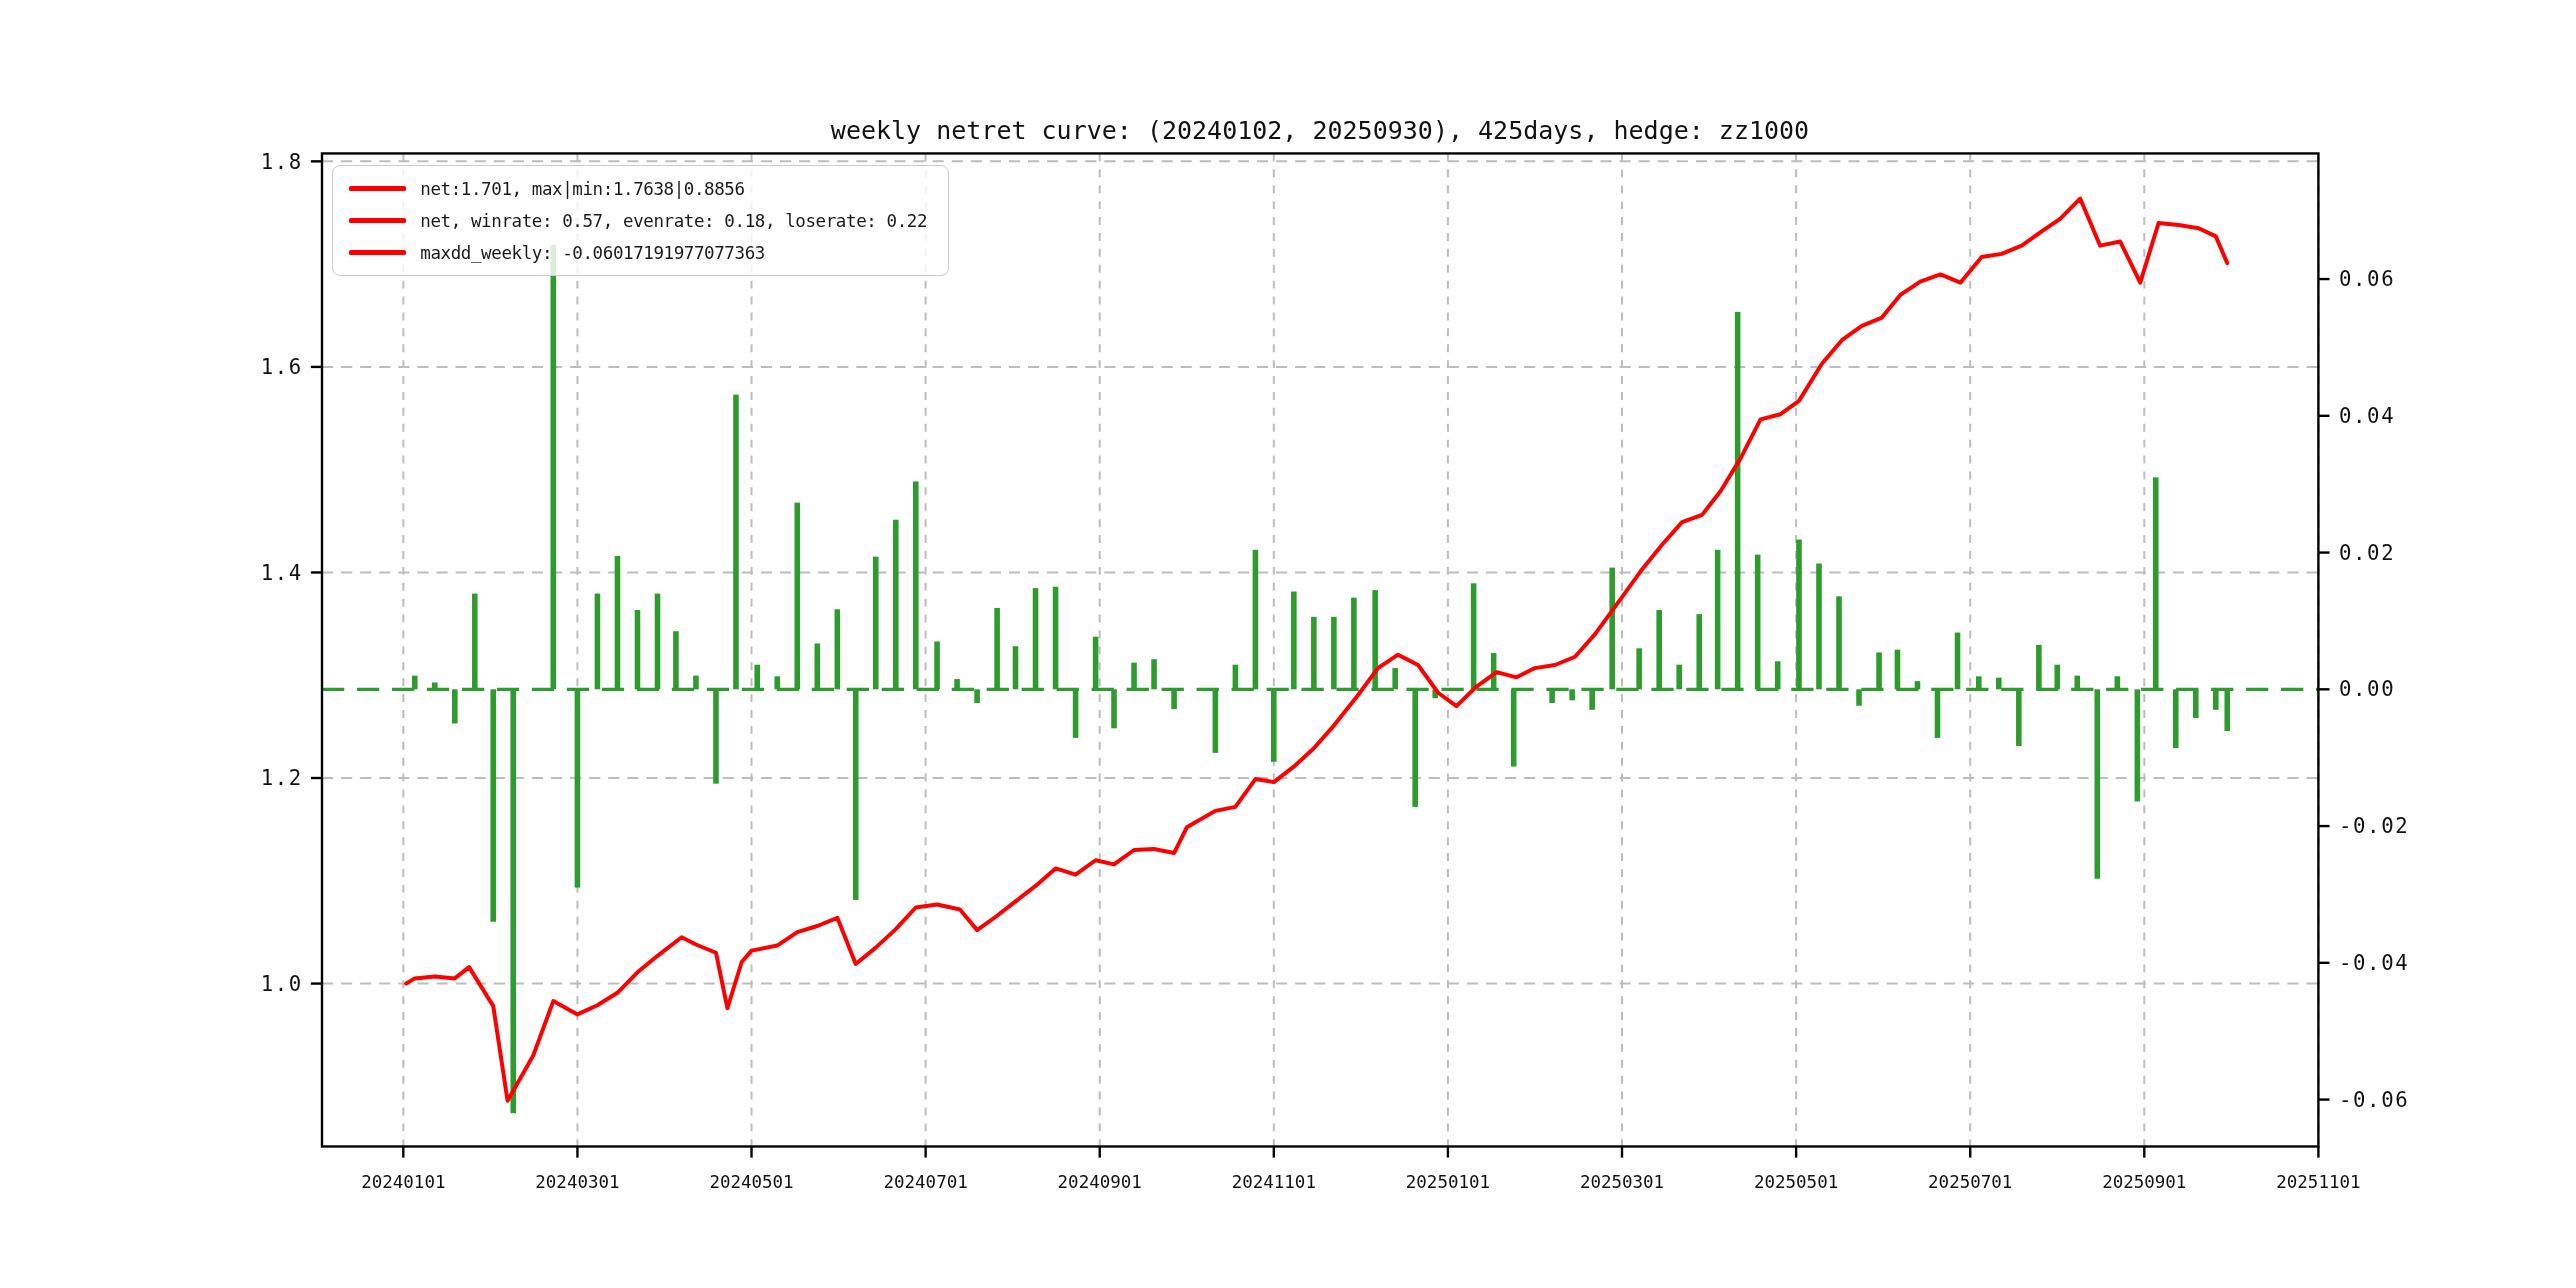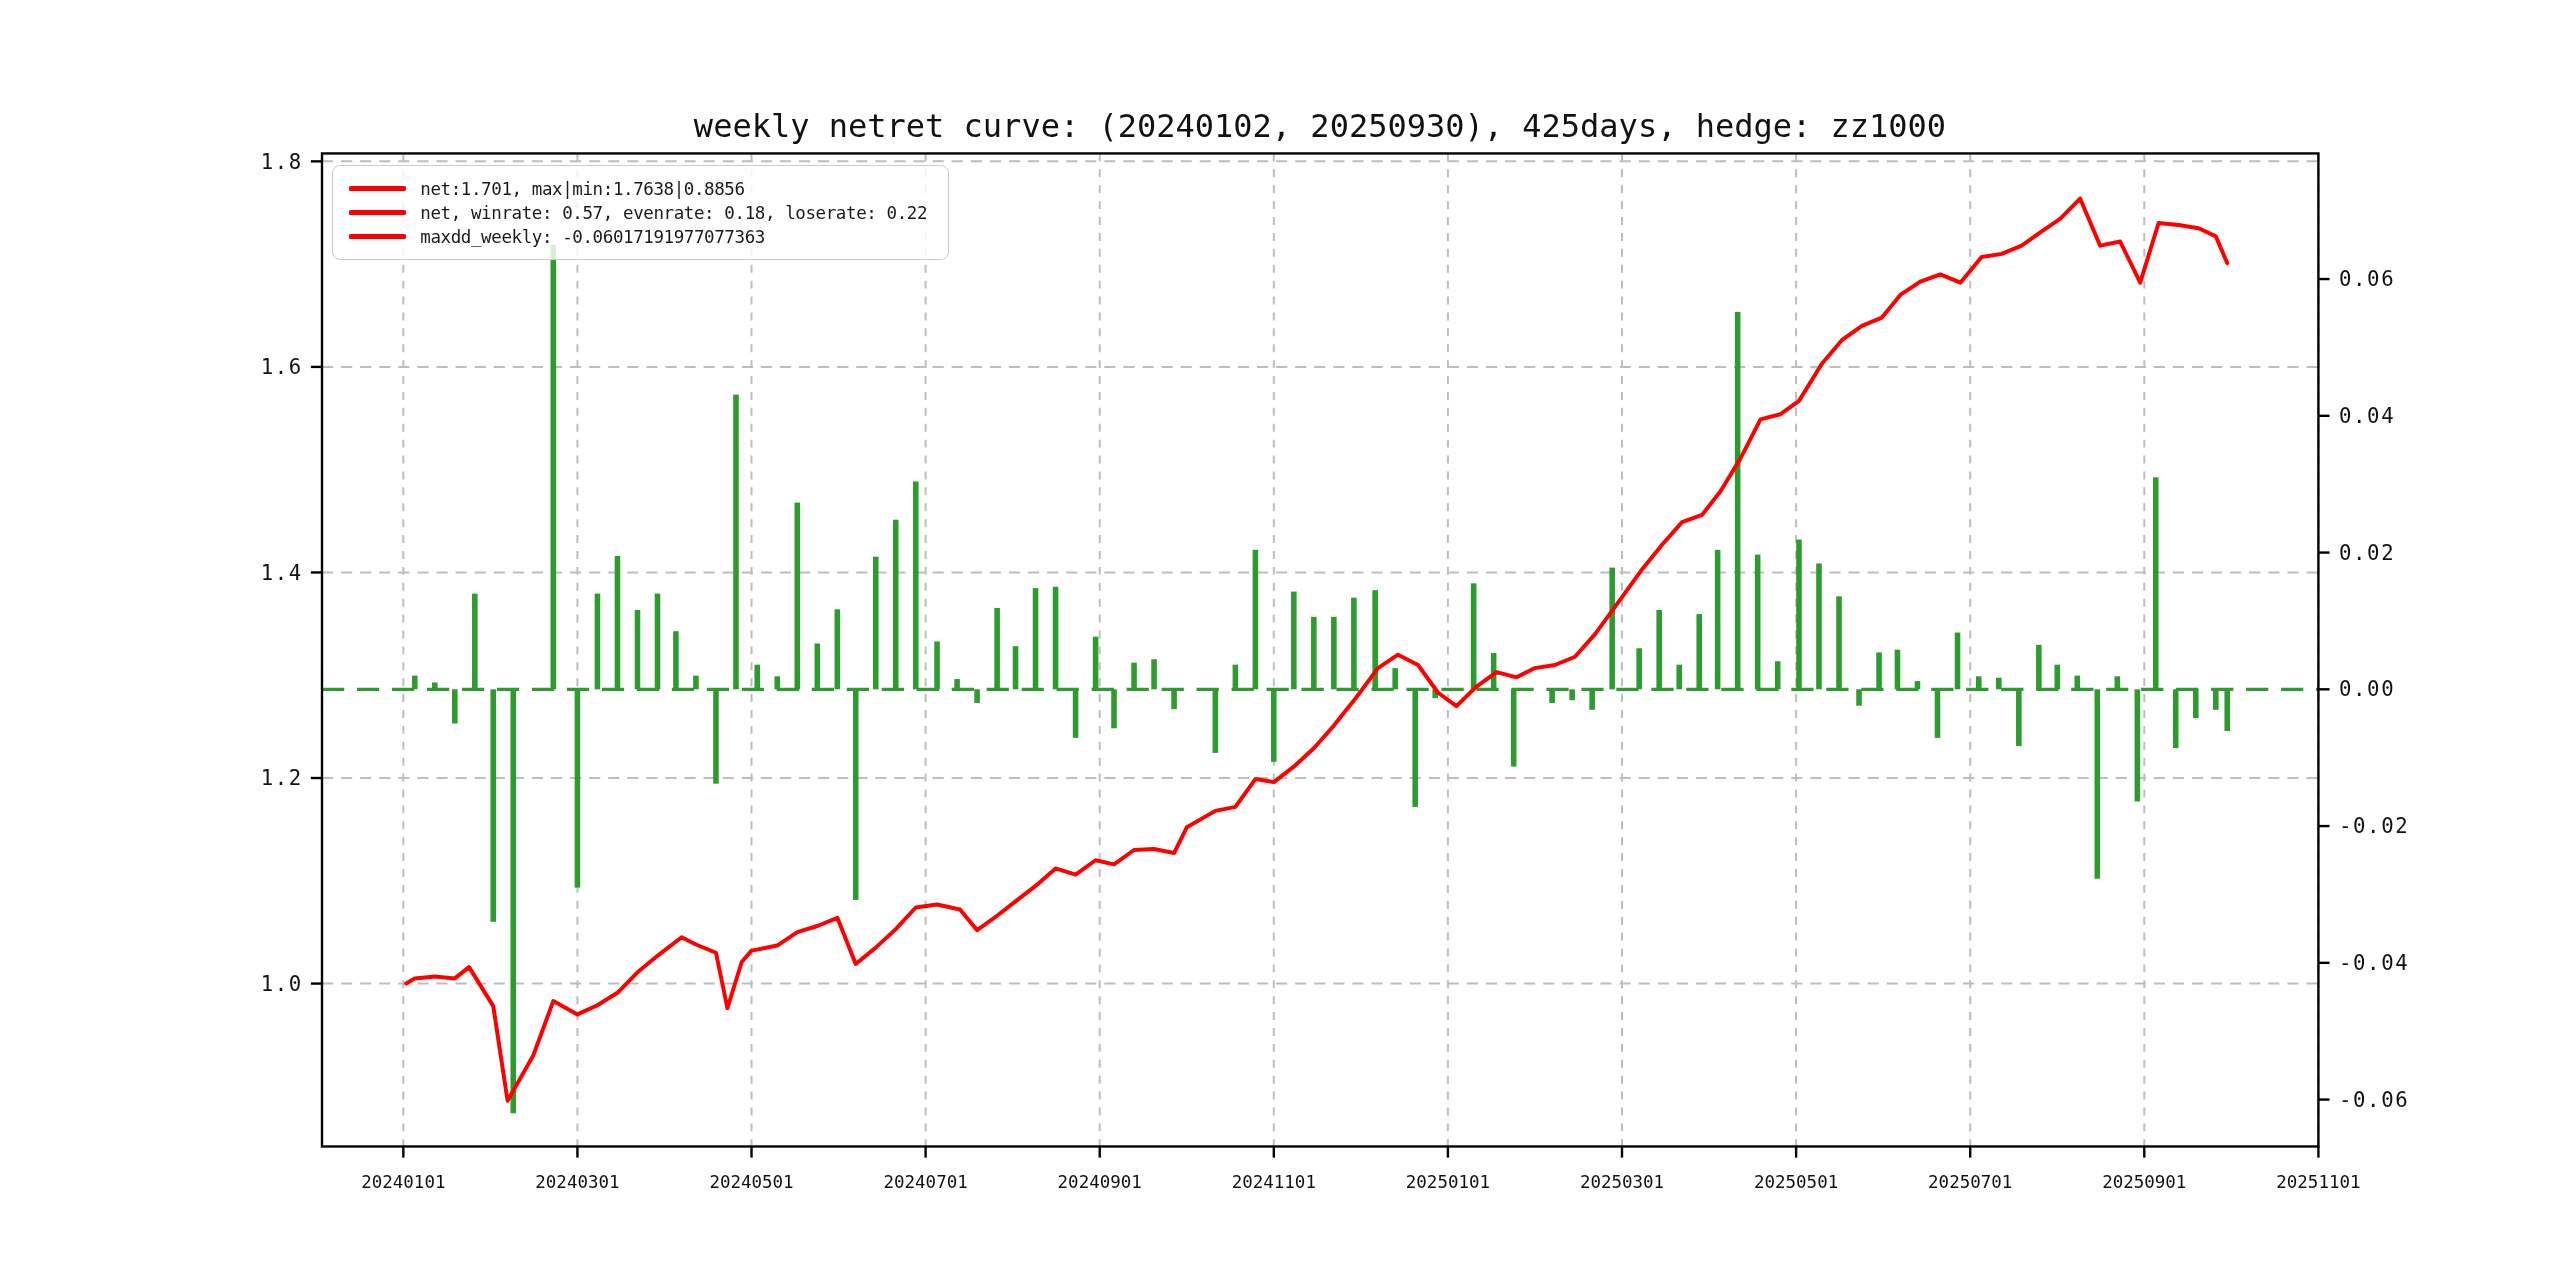--- a/index.html
+++ b/index.html
@@ -1,28 +1,28 @@
 <!DOCTYPE html>
 <html style="font-size:12.7px"><head>
 <meta charset="utf-8">
 <style>
   html,body{margin:0;padding:0;background:#ffffff;}
   body{width:2576px;height:1288px;font-family:"DejaVu Sans Mono","Liberation Mono",monospace;}
   .chart-wrap{position:relative;width:2576px;height:1288px;background:#ffffff;overflow:hidden;}
   svg{position:absolute;left:0;top:0;}
   .chart-title{
-    position:absolute;top:107px;left:1320px;transform:translateX(-50%);
-    font-size:32px;color:#111111;white-space:nowrap;letter-spacing:0px;
+    position:absolute;top:116px;left:1320px;transform:translateX(-50%);
+    font-size:25px;color:#111111;white-space:nowrap;letter-spacing:0px;
   }
   .legend-box{
     position:absolute;left:332px;top:165px;
     background:rgba(255,255,255,0.82);
     border:1.6px solid #cccccc;border-radius:8px;
     padding:12.7px 20.7px 12.7px 16px;
-    display:flex;flex-direction:column;gap:4px;z-index:3;
+    display:flex;flex-direction:column;gap:12px;z-index:3;
   }
   .legend-row{display:flex;align-items:center;gap:14.3px;}
   .legend-swatch{width:57px;height:4.8px;border-radius:1.6px;flex:none;}
   .legend-label{font-size:17.5px;color:#1a1a1a;white-space:nowrap;letter-spacing:-0.4px;}
 </style>
 </head>
 <body>
 
 <div class="chart-wrap">
   <svg id="chart-svg" width="2576" height="1288" viewBox="0 0 3240 1620">

